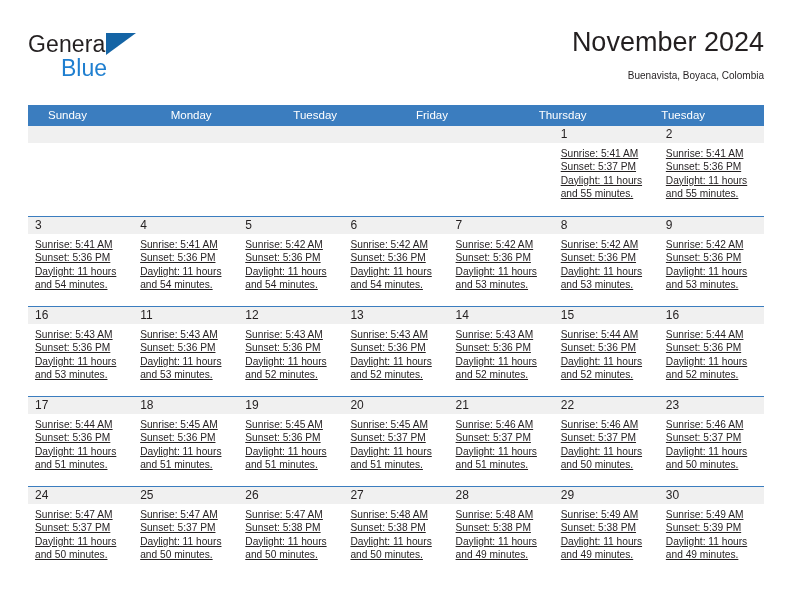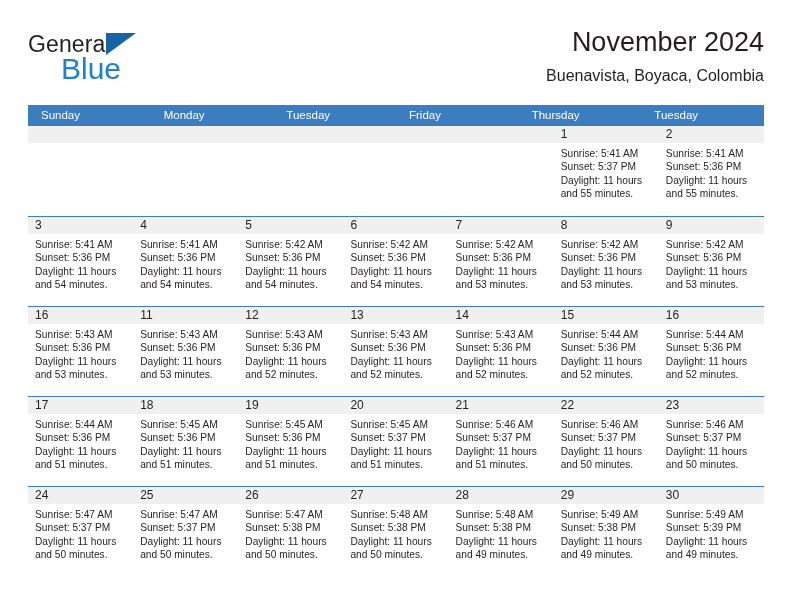--- a/index.html
+++ b/index.html
@@ -39,21 +39,21 @@
   .brand-line1 {
     position: relative;
     font-size: 23px;
     letter-spacing: 0.1px;
     color: #231f20;
     line-height: 24px;
     height: 24px;
     white-space: nowrap;
   }
   .brand-line2 {
-    font-size: 30px;
+    font-size: 23px;
     color: #1f7fd0;
     line-height: 25px;
     height: 25px;
     margin-left: 33px;
     white-space: nowrap;
   }
   .brand-tri {
     position: absolute;
     left: 78px;
     top: 1px;
@@ -70,21 +70,21 @@
   }
   .cal-title {
     font-size: 27px;
     font-weight: normal;
     color: #231f20;
     line-height: 32px;
     white-space: nowrap;
     text-align: right;
   }
   .cal-subtitle {
-    font-size: 16px;
+    font-size: 10px;
     color: #231f20;
     line-height: 20px;
     margin-top: 8px;
     white-space: nowrap;
   }
 
   
   .calendar {
     position: absolute;
     left: 28px;
@@ -94,21 +94,21 @@
   .dow-row {
     display: flex;
     background: #3b7dbf;
     height: 21px;
   }
   .dow-cell {
     flex: 1 1 0;
     color: #ffffff;
     font-size: 11.5px;
     line-height: 21px;
-    padding-left: 13px;
+    padding-left: 20px;
     box-sizing: border-box;
     white-space: nowrap;
     overflow: hidden;
   }
   .week-row {
     display: flex;
     height: 90px;
     border-top: 1.5px solid #3b7dbf;
     box-sizing: border-box;
   }
@@ -130,20 +130,21 @@
     padding-left: 7px;
     box-sizing: border-box;
     color: #231f20;
   }
   .day-cell.empty .day-num-band {
     background: #f0f0f0;
   }
   .day-body {
     padding: 4px 7px 0 7px;
     box-sizing: border-box;
+    text-decoration: underline;
   }
   .day-body div {
     font-size: 10.2px;
     line-height: 13.3px;
     color: #231f20;
     white-space: nowrap;
   }
 </style>
 </head>
 <body>

